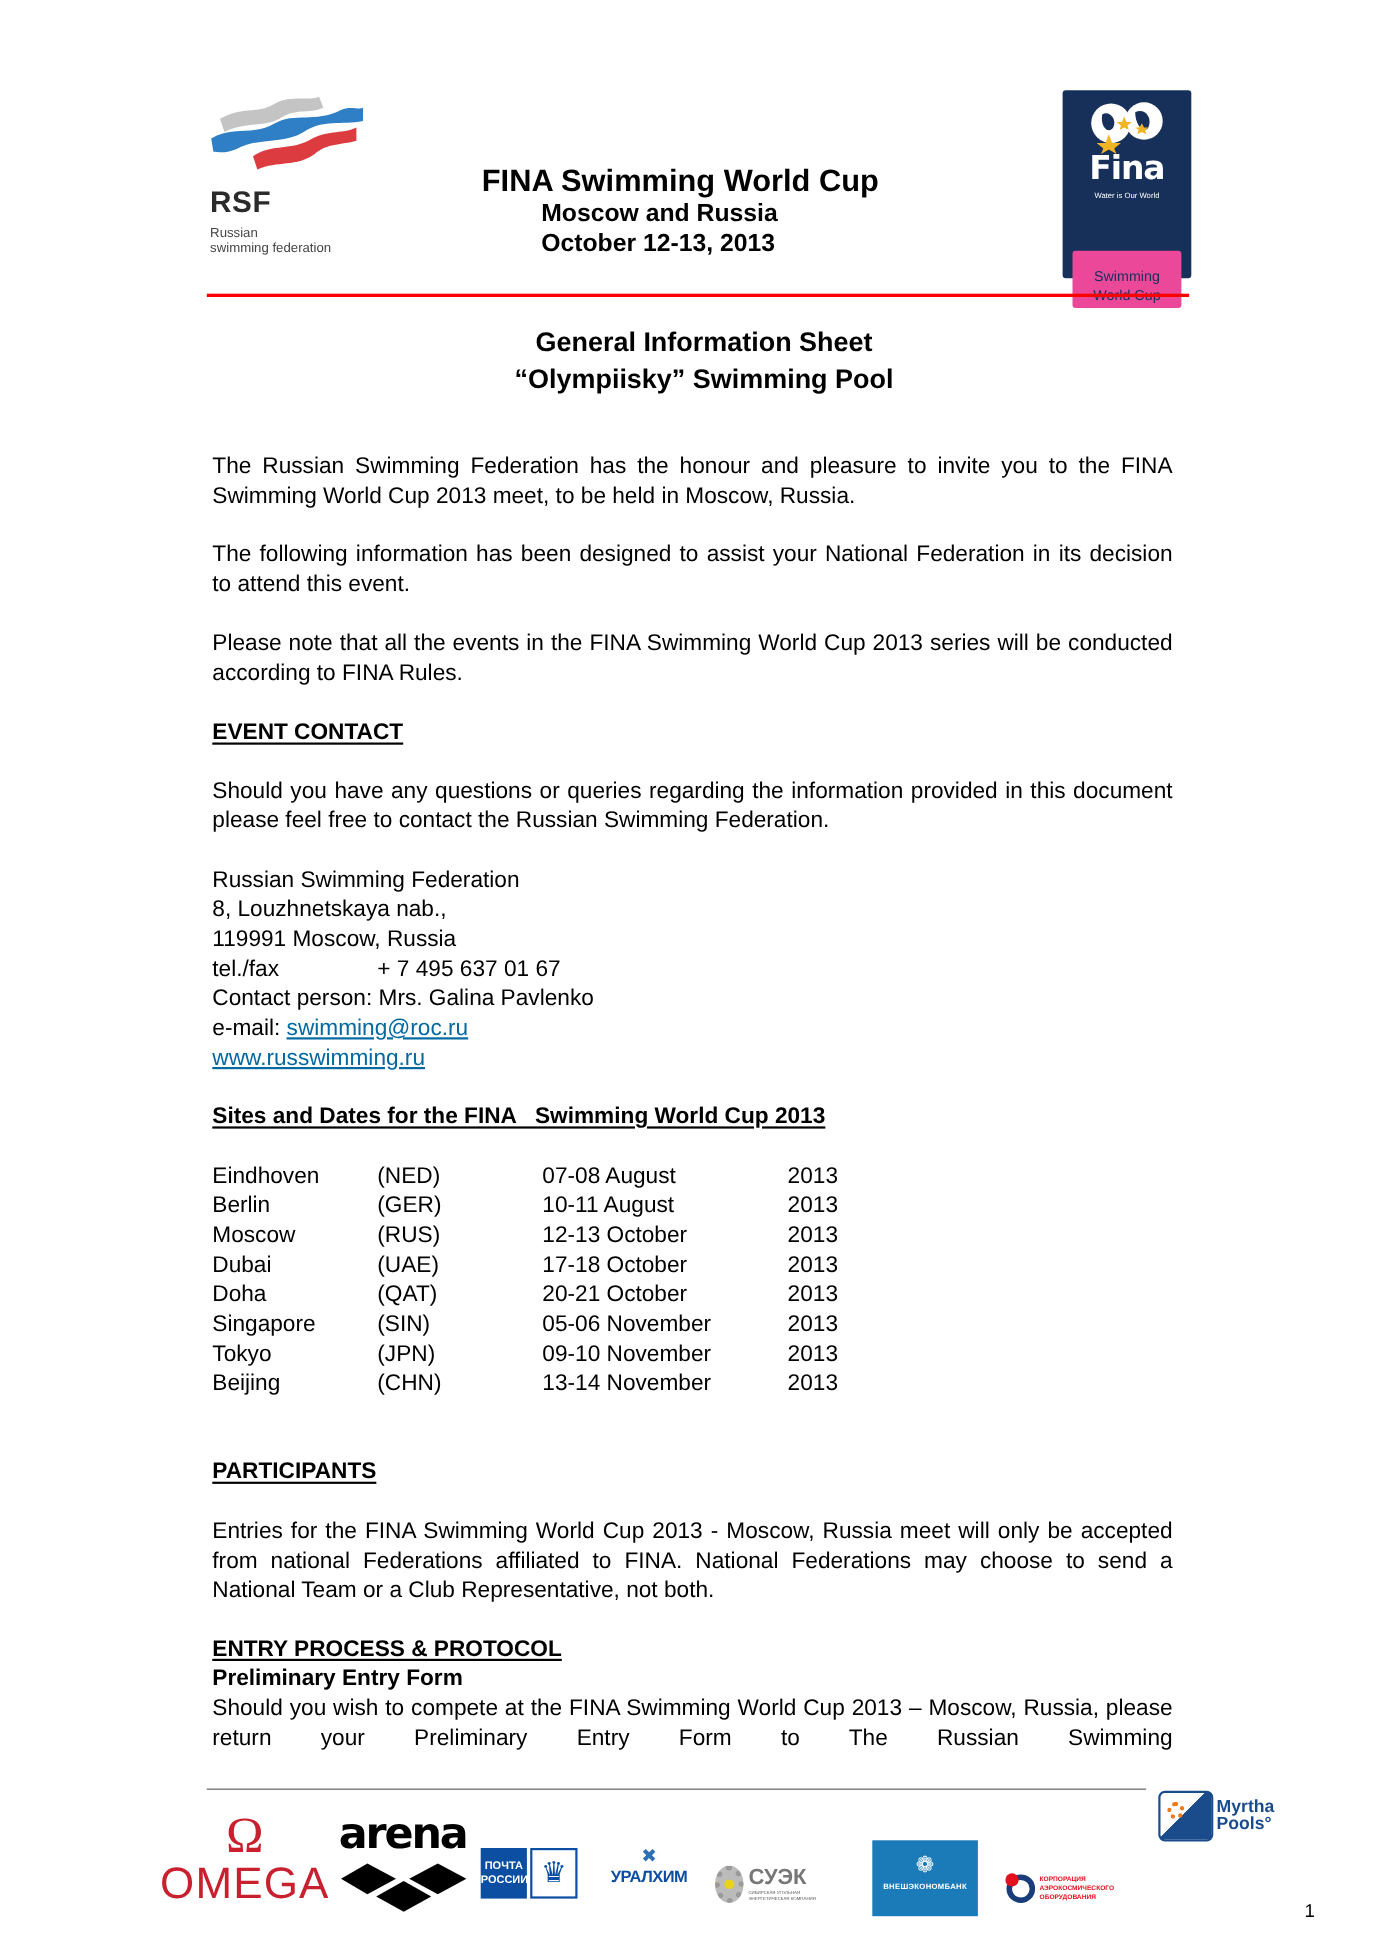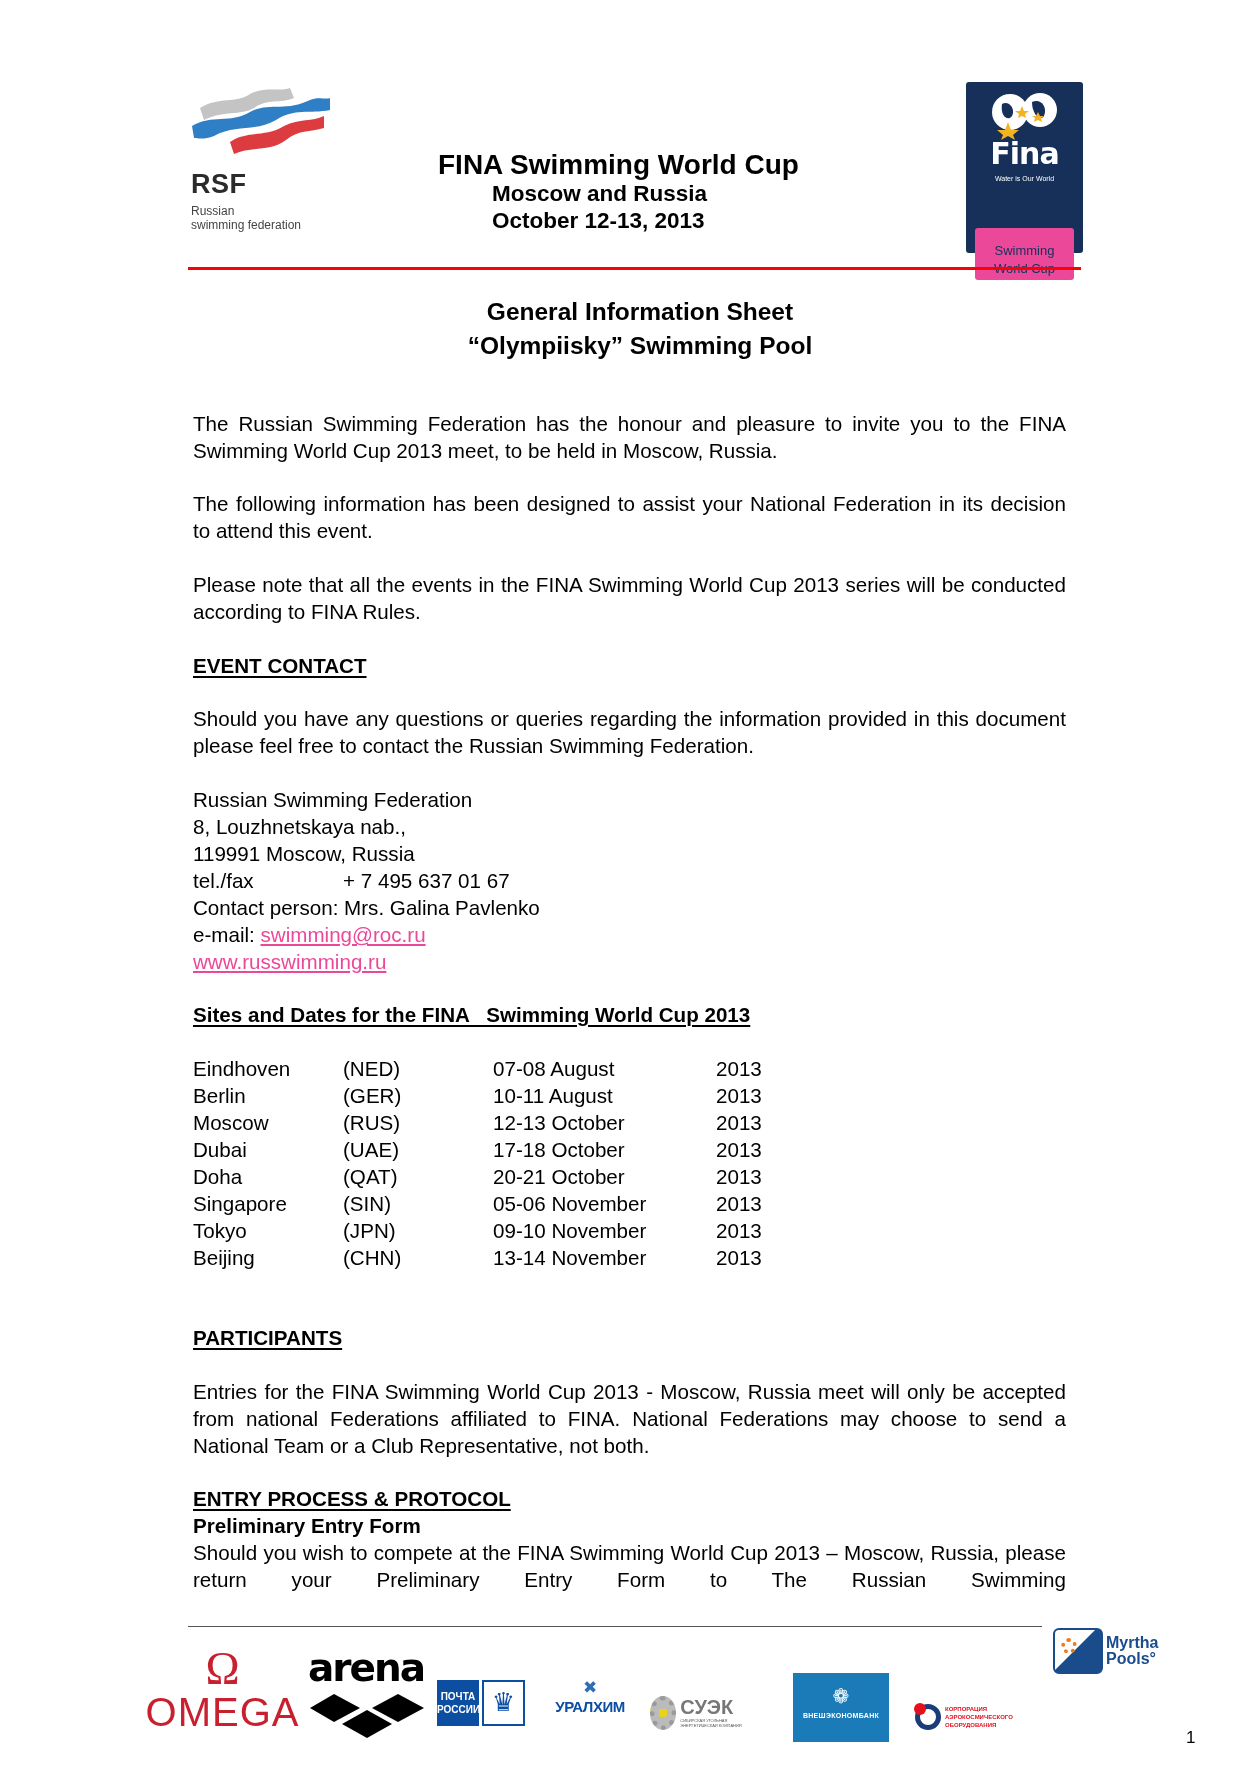--- a/index.html
+++ b/index.html
@@ -26,21 +26,21 @@
   .doc-title { left: 0; width: 1256px; text-align: center; font-size: 24.5px; font-weight: bold; line-height: 30px; }
   .t1 { top: 297px; left: 12px; }
   .t2 { top: 331px; left: 12px; }
 
   
   .para { left: 193px; width: 873px; font-size: 20.6px; line-height: 27px; text-align: justify; text-align-last: left; }
   .section-h { left: 193px; font-size: 20.6px; font-weight: bold; text-decoration: underline; text-decoration-thickness: 2px; text-underline-offset: 3px; line-height: 27px; white-space: nowrap; }
   .sub-h { left: 193px; font-size: 20.6px; font-weight: bold; line-height: 27px; }
   .addr-line { left: 193px; font-size: 20.6px; line-height: 27px; white-space: nowrap; }
   .tel-val { position: absolute; left: 150px; top: 0; white-space: nowrap; }
-  a.link { color: #ec4899; text-decoration: underline; text-align: center; }
+  a.link { color: #0369a1; text-decoration: underline; text-align: center; }
 
   
   .sites { left: 193px; top: 1055px; width: 620px; }
   .site-row { position: relative; height: 27px; font-size: 20.6px; line-height: 27px; white-space: nowrap; }
   .site-row span { position: absolute; top: 0; }
   .c-city { left: 0; }
   .c-code { left: 150px; }
   .c-date { left: 300px; }
   .c-year { left: 523px; }
 

